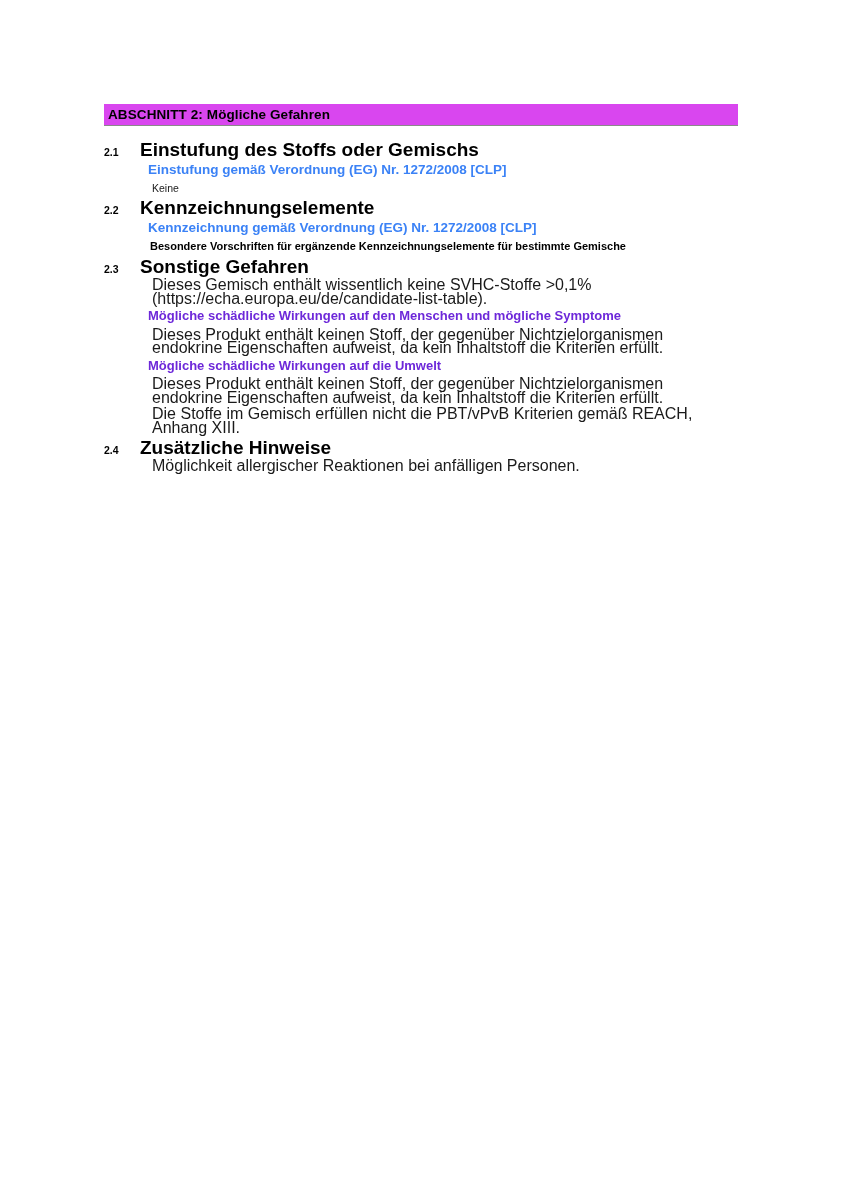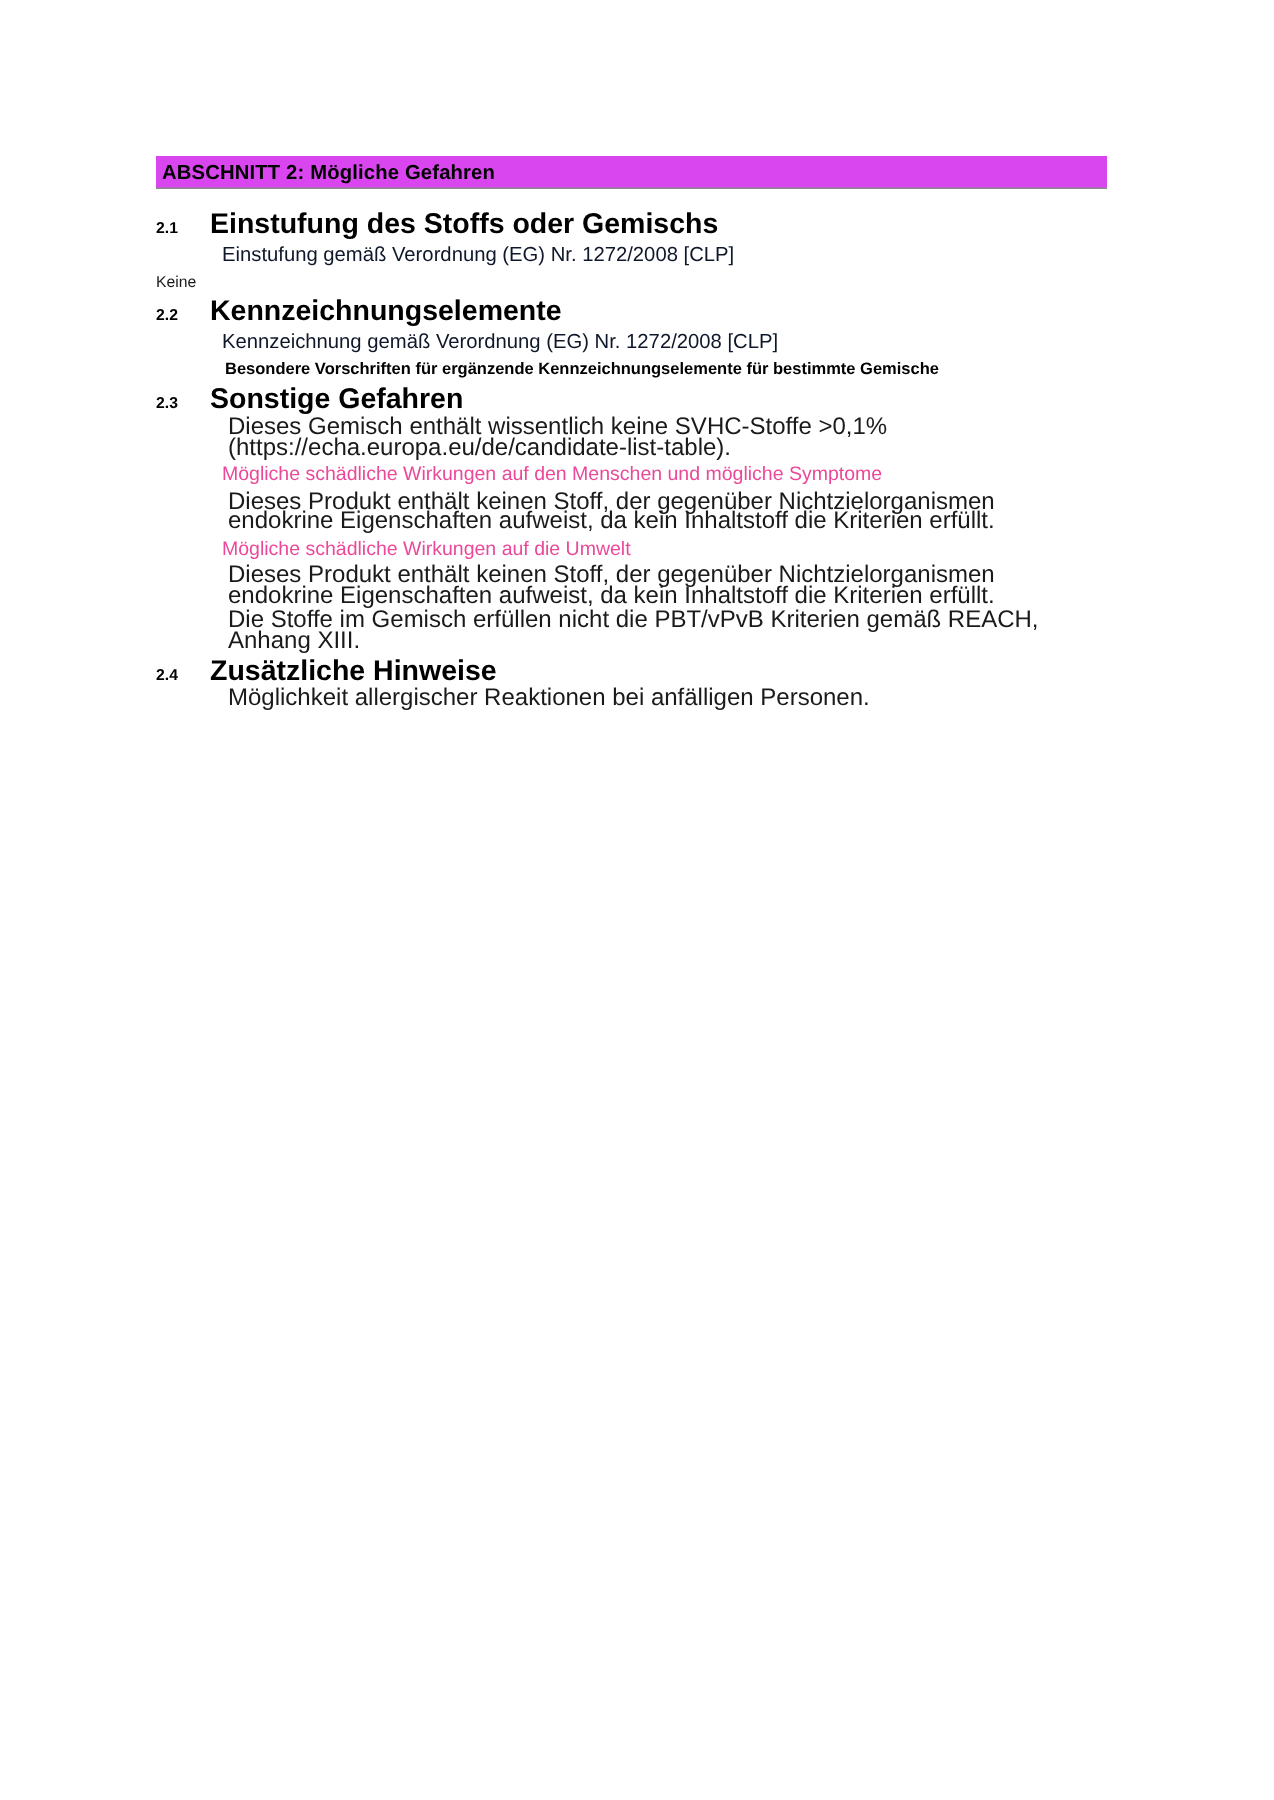--- a/index.html
+++ b/index.html
@@ -40,41 +40,42 @@
   .h1 {
     font-size: 19px;
     font-weight: bold;
     color: #000000;
     line-height: 17px;
   }
   .h2 {
     margin-left: 44px;
     margin-top: 3px;
     font-size: 13.5px;
-    font-weight: normal;
-    color: #0f172a;
+    font-weight: bold;
+    color: #3b82f6;
     line-height: 17px;
   }
   .h2b {
     margin-left: 44px;
     margin-top: 3px;
     font-size: 13px;
-    font-weight: normal;
-    color: #ec4899;
+    font-weight: bold;
+    color: #6d28d9;
     line-height: 16.5px;
   }
   .h3 {
     margin-left: 46px;
     margin-top: 3px;
     font-size: 11px;
     font-weight: bold;
     color: #000000;
     line-height: 14px;
   }
   .small {
+    margin-left: 48px;
     margin-top: 4px;
     font-size: 10.5px;
     line-height: 12px;
     color: #1a1a1a;
   }
   .body {
     margin-left: 48px;
     margin-top: 3px;
     font-size: 16px;
     line-height: 13.5px;

